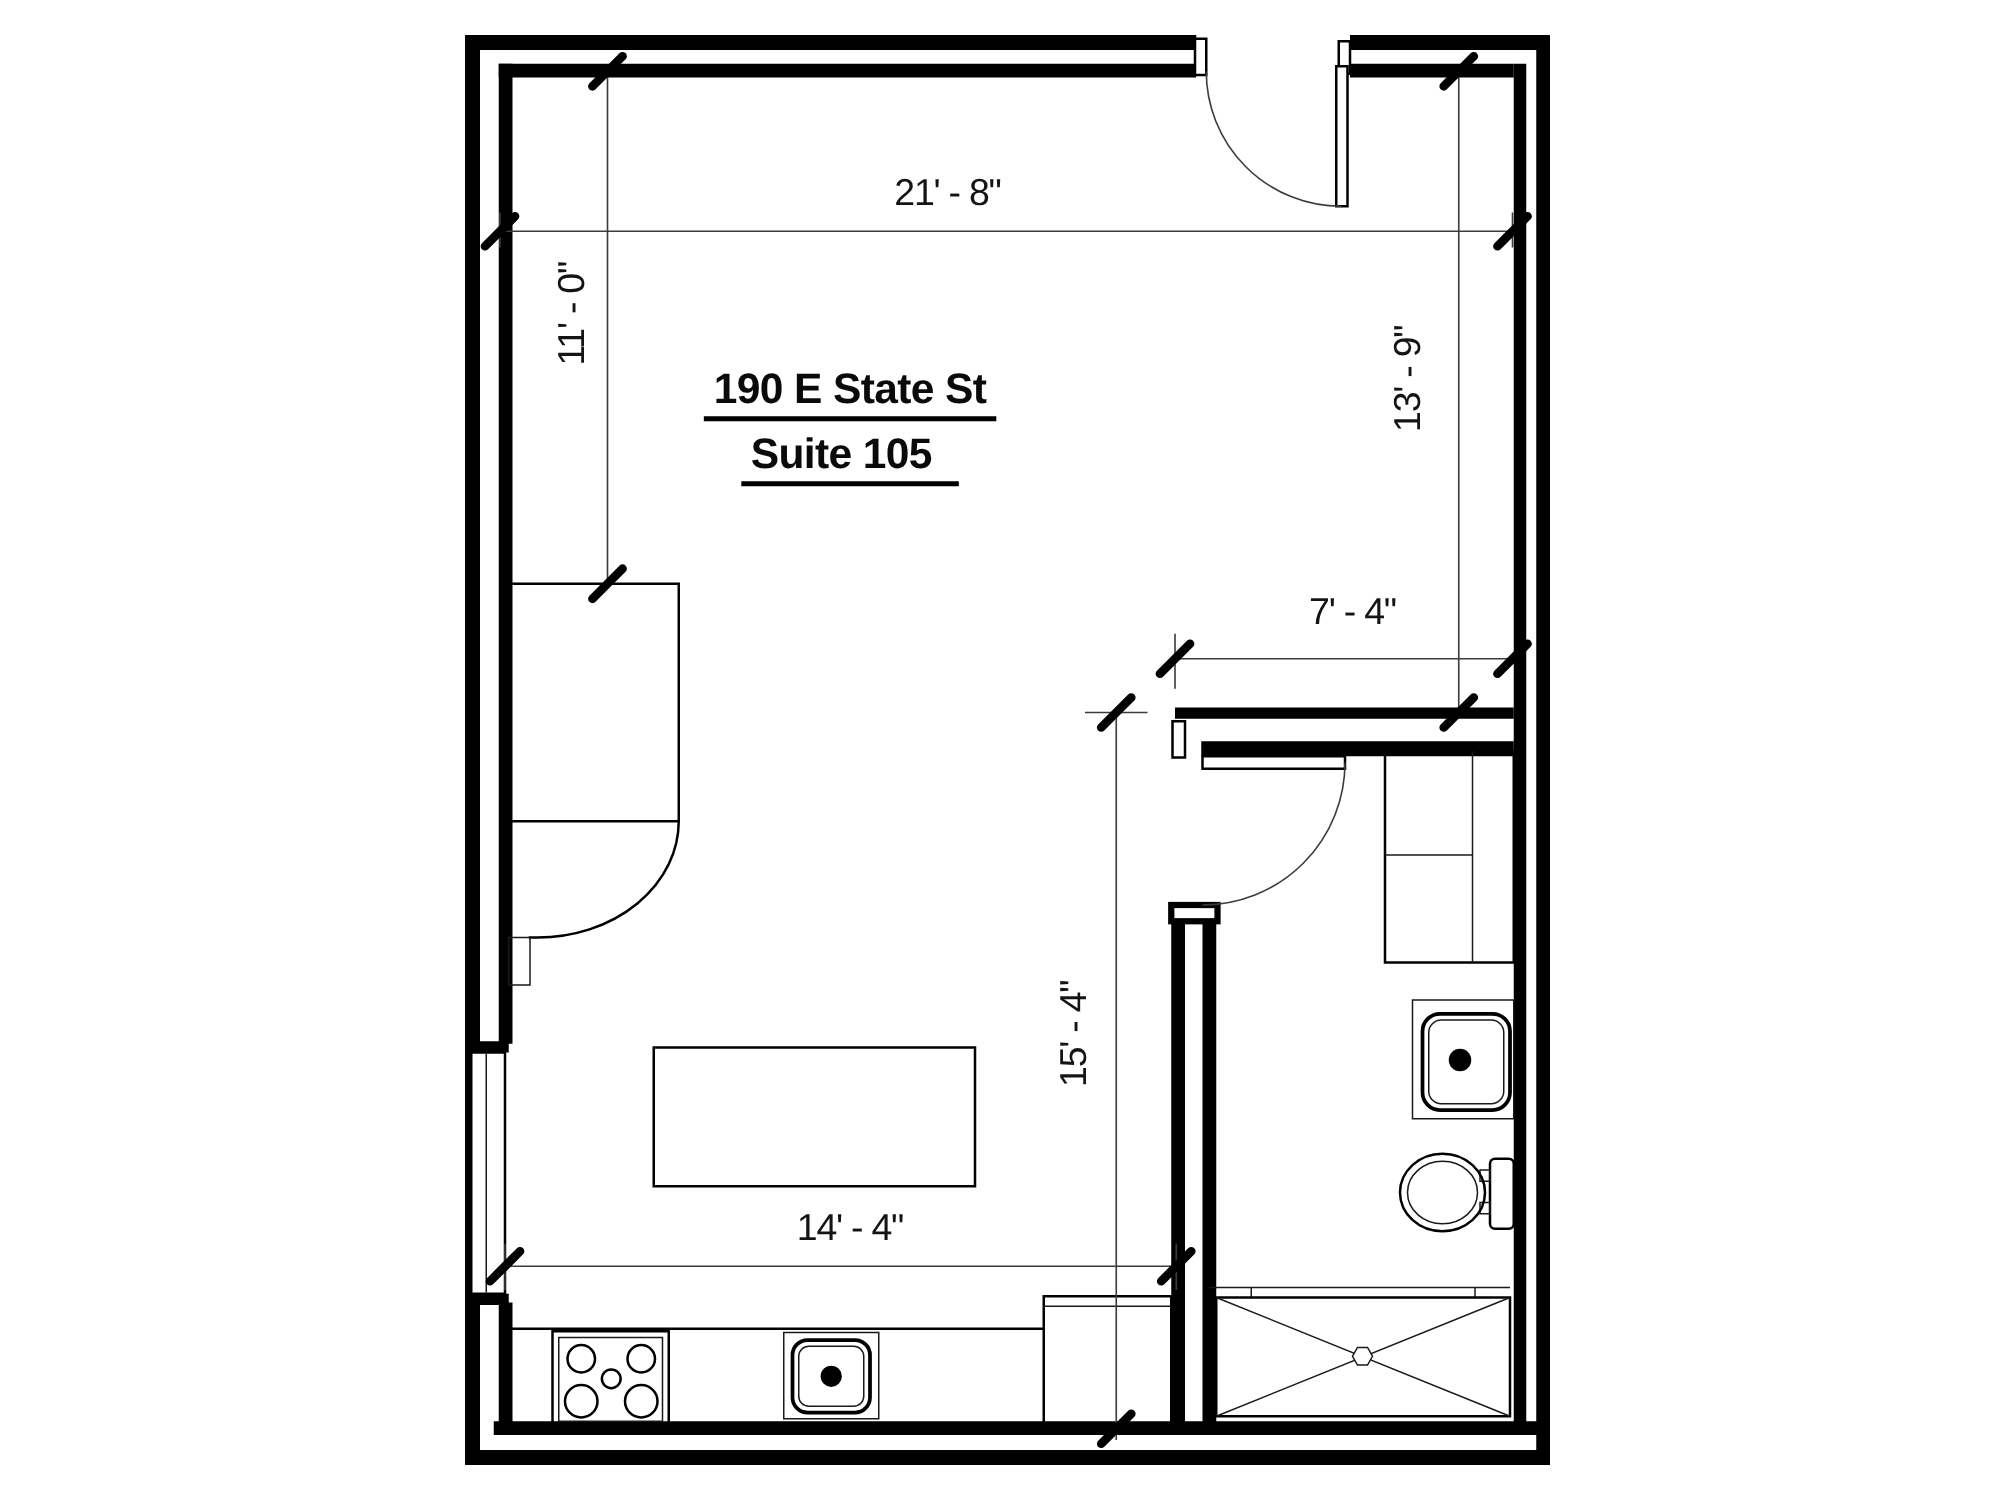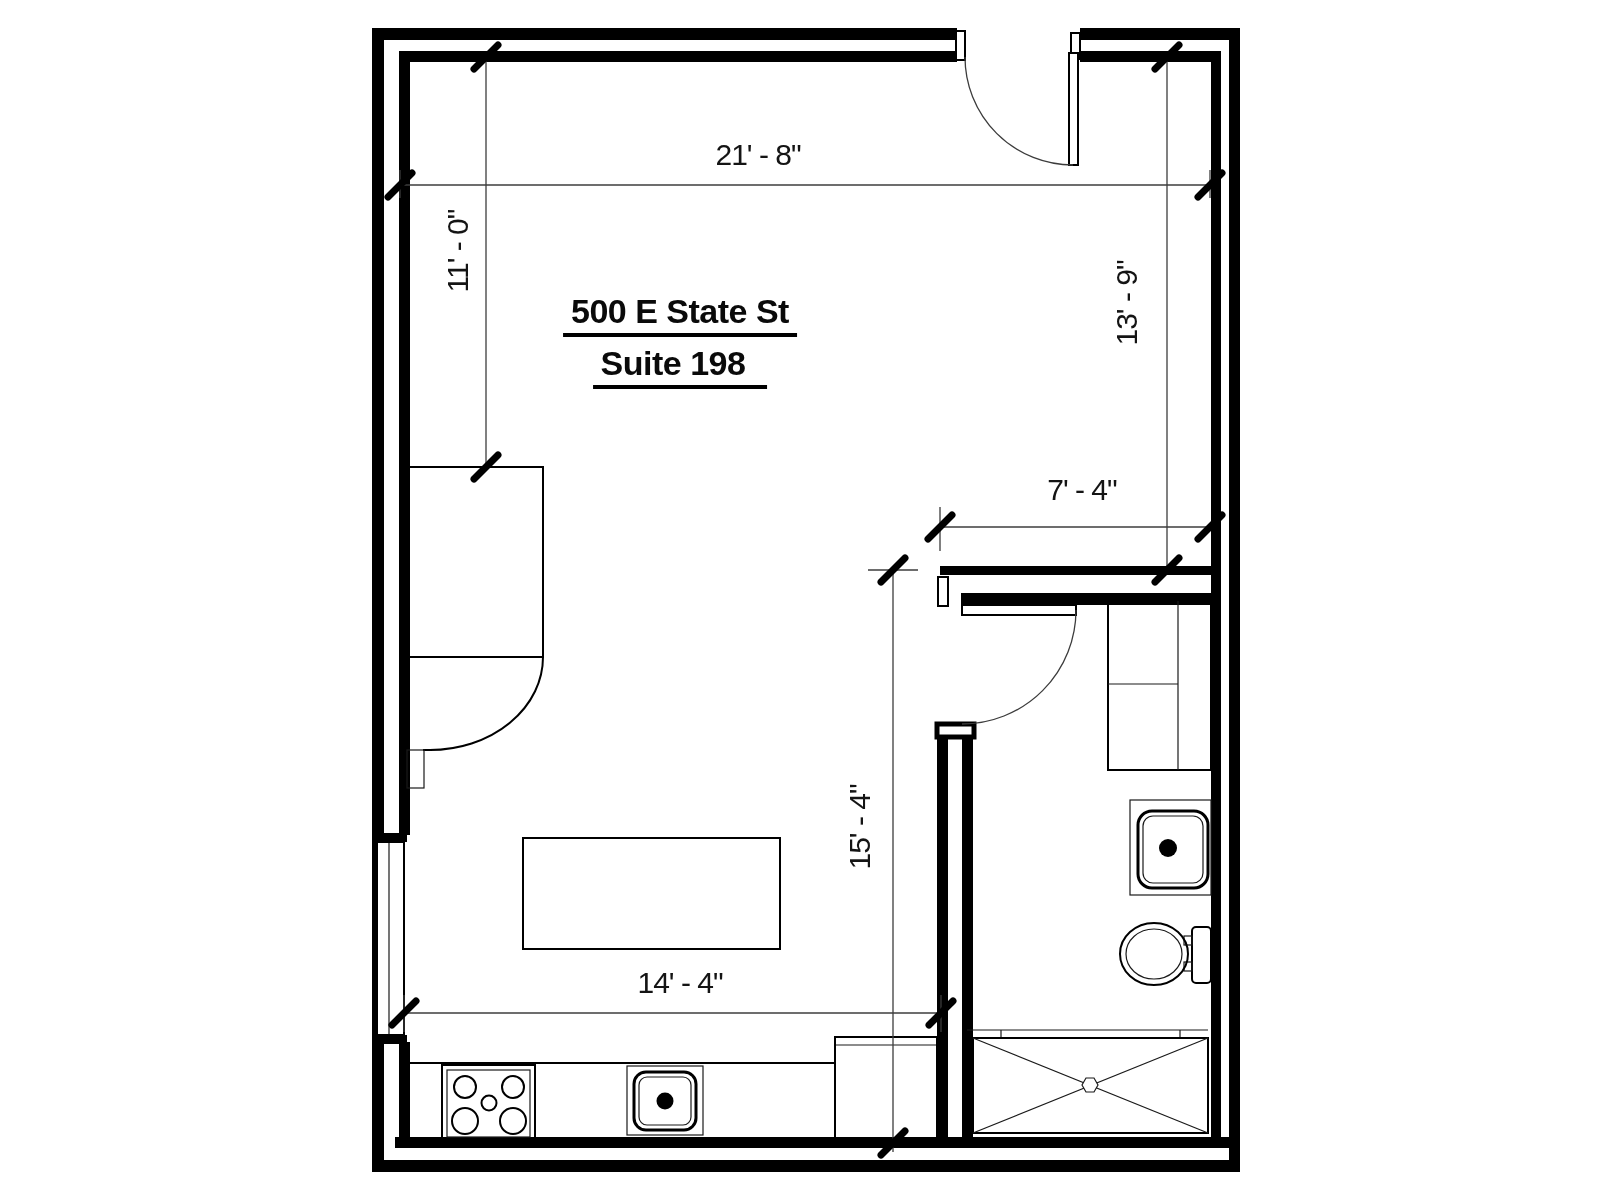--- a/index.html
+++ b/index.html
@@ -190,20 +190,20 @@
   <div class="dim-label vert" style="left:1127px;top:303px;">13' - 9"</div>
 
   <div class="dim-label" style="left:1082px;top:490px;">7' - 4"</div>
 
   <div class="dim-label vert" style="left:860px;top:827px;">15' - 4"</div>
 
   <div class="dim-label" style="left:680px;top:983px;">14' - 4"</div>
 
   <div class="title-block">
     <div>
-      <span class="title-line">500 E State St</span>
+      <span class="title-line">190 E State St</span>
     </div>
     <div class="title-row2">
-      <span class="title-line">Suite 198</span>
+      <span class="title-line">Suite 105</span>
     </div>
   </div>
 
 </div>
 
 </body></html>

